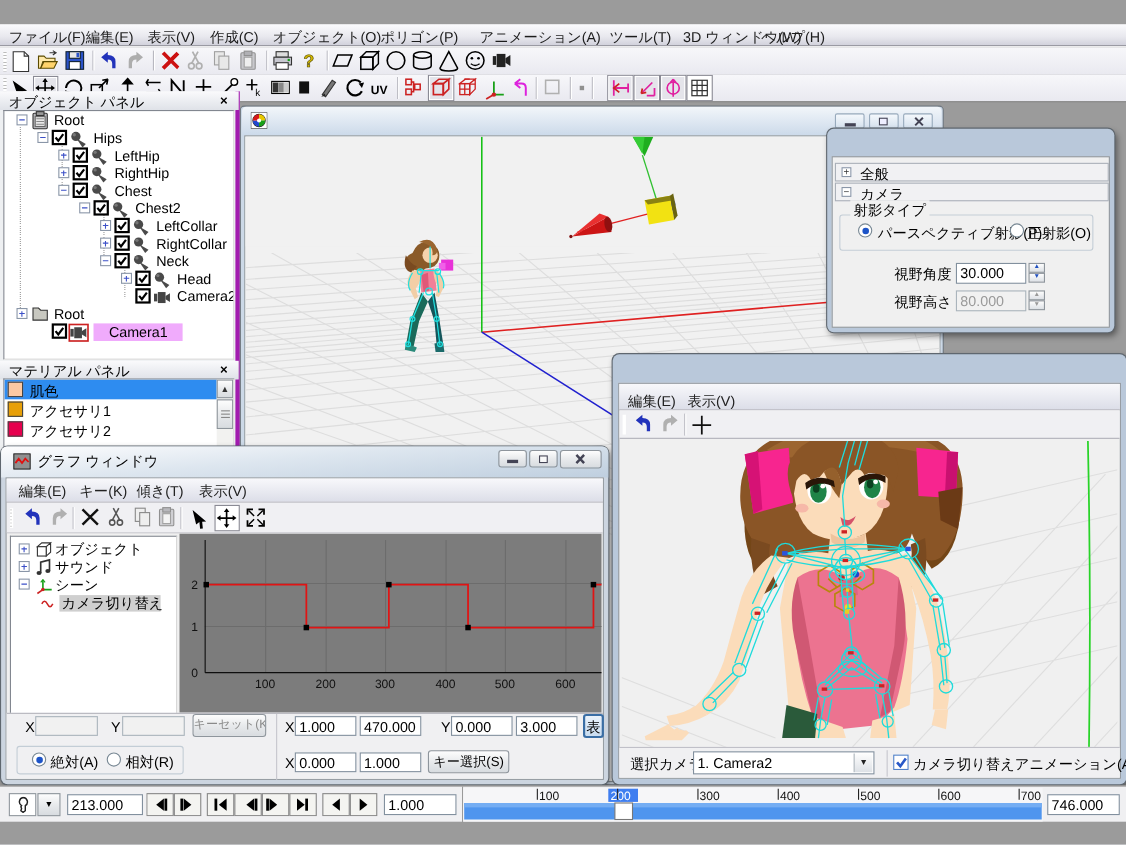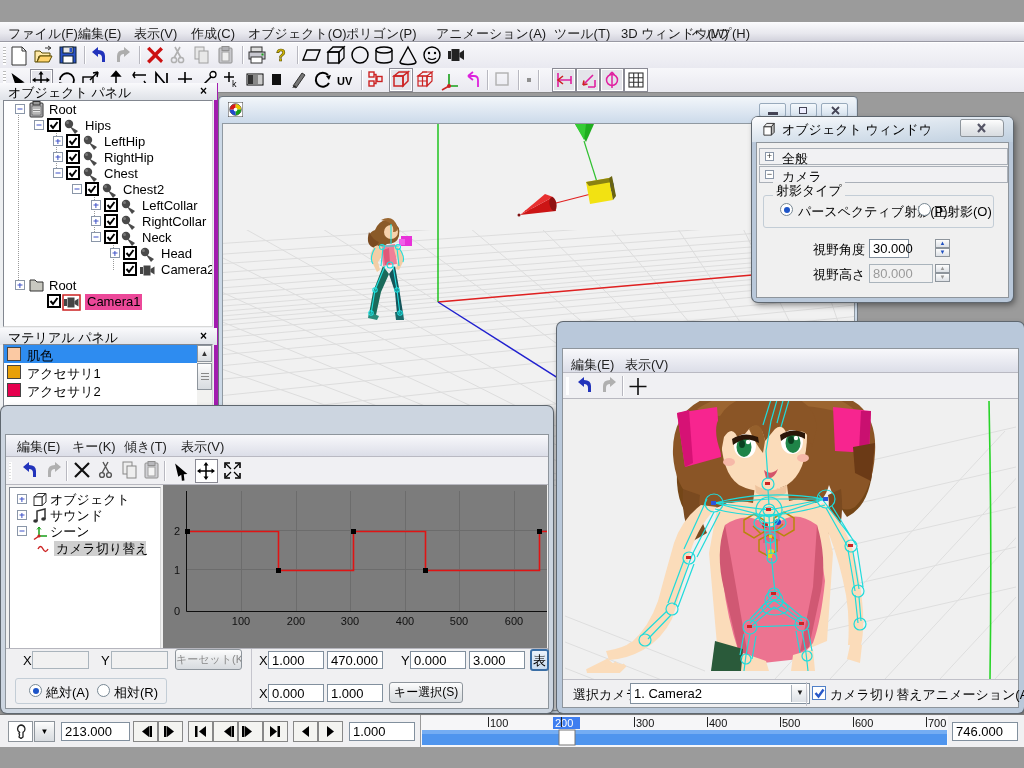--- a/index.html
+++ b/index.html
@@ -405,21 +405,21 @@
     <div class="trow" style="left:100px;top:33px">LeftHip</div>
     <div class="trow" style="left:100px;top:49px">RightHip</div>
     <div class="trow" style="left:100px;top:65px">Chest</div>
     <div class="trow" style="left:119px;top:81px">Chest2</div>
     <div class="trow" style="left:138px;top:97px">LeftCollar</div>
     <div class="trow" style="left:138px;top:113px">RightCollar</div>
     <div class="trow" style="left:138px;top:129px">Neck</div>
     <div class="trow" style="left:157px;top:145px">Head</div>
     <div class="trow" style="left:157px;top:161px">Camera2</div>
     <div class="trow" style="left:45px;top:177px">Root</div>
-    <div class="trow" style="left:81px;top:193px;background:#ec4899;padding:0 2px">Camera1</div>
+    <div class="trow" style="left:81px;top:193px;background:#f0abfc;padding:0 14px">Camera1</div>
   </div>
   <div class="phead" style="top:245px">
         <b>マテリアル パネル</b>
         <i>×</i>
       </div>
   <div class="sunken" style="left:3px;top:261px;width:210px;height:357px;overflow:hidden" id="matlist">
     <div class="ab" style="left:0;top:0;width:193px;height:18px;background:#2e8cf0"></div>
     <div class="ab" style="left:3px;top:2px;width:14px;height:14px;background:#fbc9a3;border:1px solid #444"></div>
     <div class="tx" style="left:23px;top:2px">肌色</div>
     <div class="ab" style="left:3px;top:20px;width:14px;height:14px;background:#e8a008;border:1px solid #444"></div>
@@ -513,62 +513,67 @@
 <circle cx="148" cy="189" r="2.2"></circle>
                 <circle cx="177" cy="189" r="2.2"></circle>
 </g>
 </g>
 </g>
         </svg>
       </div>
 </div>
 
 <div class="ab vwin" id="objwin" style="left:752px;top:117px;width:261px;height:185px">
-  <div class="vtitle" style="height:25px">
-    <svg class="ab" style="left:10px;top:5px" width="15" height="15" viewBox="0 0 16 16">
-      <path d="M2 5 L10 5 L10 14 L2 14 Z" fill="#fff" stroke="#333"></path>
-      <path d="M2 5 L5 1.5 L13 1.5 L10 5 Z" fill="#eee" stroke="#333"></path>
-      <path d="M10 5 L13 1.5 L13 11 L10 14 Z" fill="#bbb" stroke="#333"></path>
-    </svg>
-    <div class="tx" style="left:30px;top:4px">オブジェクト ウィンドウ</div>
-    <div class="btn" style="left:208px;top:2px;width:44px;height:18px;border-radius:2px 4px 2px 2px"><svg width="42" height="16">
-            <path d="M17 4 L24 12 M24 4 L17 12" stroke="#556" stroke-width="2.2"></path>
-          </svg></div>
-  </div>
   <div class="vclient" style="left:4px;top:25px;width:253px;height:156px" id="objwinbody">
     <div class="gband" style="top:5px">
       <div class="ab" style="left:5px;top:3px;width:9px;height:9px;background:#fff;border:1px solid #8a96a8;font-size:9px;line-height:7px;text-align:center;color:#333">+</div>
       <div class="tx" style="left:22px;top:1px">全般</div>
     </div>
     <div class="gband" style="top:23px">
       <div class="ab" style="left:5px;top:3px;width:9px;height:9px;background:#fff;border:1px solid #8a96a8;font-size:9px;line-height:7px;text-align:center;color:#333">−</div>
       <div class="tx" style="left:22px;top:1px">カメラ</div>
     </div>
     <div class="ab" style="left:6px;top:52px;width:231px;height:33px;border:1px solid #c3cdd6;border-radius:3px"></div>
     <div class="tx" style="left:16px;top:39px;background:#f0f0f0;padding:0 3px">射影タイプ</div>
     <div class="rad on" style="left:23px;top:60px"></div>
     <div class="tx" style="left:41px;top:60px">パースペクティブ射影(P)</div>
     <div class="rad" style="left:161px;top:60px"></div>
     <div class="tx" style="left:177px;top:60px">正射影(O)</div>
     <div class="tx" style="left:56px;top:98px">視野角度</div>
-    <div class="field" style="left:112px;top:96px;width:40px;height:19px">30.000</div>
+    <div class="field" style="left:112px;top:96px;width:64px;height:19px">30.000</div>
     <div class="spin" style="left:178px;top:96px">
           <div style="top:0;color:#2050c0">▲</div>
           <div style="top:9px;color:#2050c0">▼</div>
         </div>
     <div class="tx" style="left:56px;top:123px">視野高さ</div>
     <div class="dfield" style="left:112px;top:121px;width:64px;height:19px">80.000</div>
     <div class="spin" style="left:178px;top:121px">
           <div style="top:0;color:#999">▲</div>
           <div style="top:9px;color:#999">▼</div>
         </div>
   </div>
 </div>
 
 <div class="ab vwin" id="gwin" style="left:1px;top:406px;width:552px;height:307px;background:#ccd5e0">
+  <div class="vtitle" style="height:28px">
+    <svg class="ab" style="left:11px;top:6px" width="16" height="15" viewBox="0 0 16 15">
+      <rect x="0.5" y="0.5" width="15" height="14" fill="#909090" stroke="#111"></rect>
+      <path d="M2 9 L5 5 L8 9 L11 5 L14 8" fill="none" stroke="#e01010" stroke-width="1.6"></path>
+    </svg>
+    <div class="tx" style="left:33px;top:5px">グラフ ウィンドウ</div>
+    <div class="btn" style="left:452px;top:3px;width:26px;height:16px">
+          <div style="position:absolute;left:7px;top:8px;width:10px;height:3px;background:#445"></div>
+        </div>
+    <div class="btn" style="left:480px;top:3px;width:26px;height:16px">
+          <div style="position:absolute;left:8px;top:4px;width:8px;height:7px;border:1px solid #445;background:#f8f8f8"></div>
+        </div>
+    <div class="btn" style="left:508px;top:3px;width:38px;height:17px"><svg width="36" height="15">
+            <path d="M14 3.5 L21 11 M21 3.5 L14 11" stroke="#445" stroke-width="2.2"></path>
+          </svg></div>
+  </div>
   <div class="vclient" style="left:4px;top:28px;width:544px;height:275px" id="gwinbody">
     <div class="mbar" style="left:0;top:0;width:542px;height:22px">
       <span style="left:11px">編集(E)</span>
           <span style="left:66px">キー(K)</span>
       <span style="left:118px">傾き(T)</span>
           <span style="left:175px">表示(V)</span>
     </div>
     <svg class="ab" style="left:0;top:22px" width="542" height="28" viewBox="0 0 542 28">
       <rect x="0" y="0" width="542" height="28" fill="#f0f0f3"></rect>
       <line x1="0" y1="27.5" x2="542" y2="27.5" stroke="#b8b8c0"></line>
@@ -857,21 +862,21 @@
 <g fill="#2a55dd">
                   <rect x="144" y="108" width="5" height="4"></rect>
                   <rect x="256" y="104" width="5" height="4"></rect>
                 </g>
 </g>
             </g>
           </svg>
         </div>
     <div class="ab" style="left:0;top:330px;width:455px;height:28px;background:#f0f0f2;border-top:1px solid #c0c0c8">
       <div class="tx" style="left:10px;top:6px">選択カメラ</div>
-      <div class="field" style="left:67px;top:3px;width:180px;height:21px;line-height:17px">1. Camera2
+      <div class="field" style="left:67px;top:3px;width:165px;height:21px;line-height:17px">1. Camera2
         <div class="ab" style="right:1px;top:1px;width:17px;height:17px;background:linear-gradient(#fdfdfd,#dde1e6);border-left:1px solid #aab2ba;font-size:8px;text-align:center;line-height:16px;color:#222">▼</div>
       </div>
       <div class="ab" style="left:243px;top:2px;width:1px;height:24px;background:#c5c5cd"></div>
       <div class="ab" style="left:249px;top:6px;width:14px;height:14px;background:#fff;border:1px solid #5080c8"></div>
       <svg class="ab" style="left:251px;top:8px" width="11" height="11">
             <path d="M1.5 5 L4.5 8.5 L9.5 1.5" stroke="#2858c8" stroke-width="2.4" fill="none"></path>
           </svg>
       <div class="tx" style="left:267px;top:6px">カメラ切り替えアニメーション(A)</div>
     </div>
   </div>

